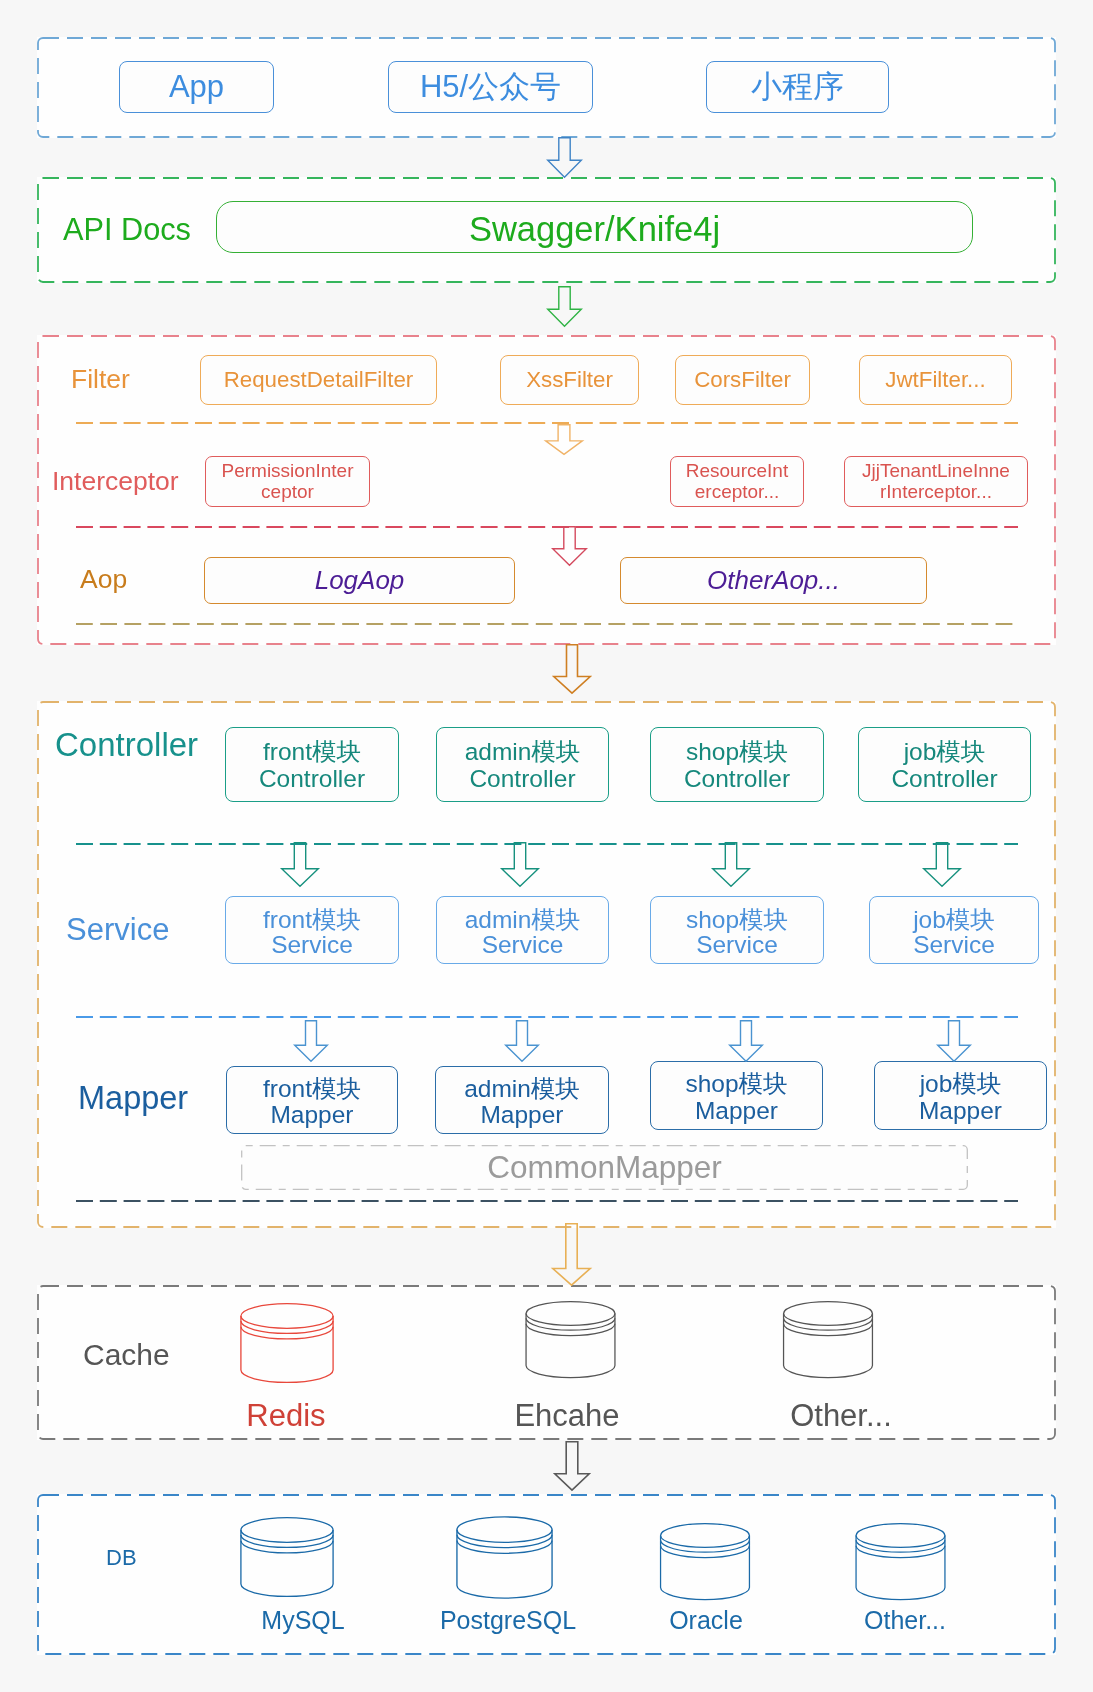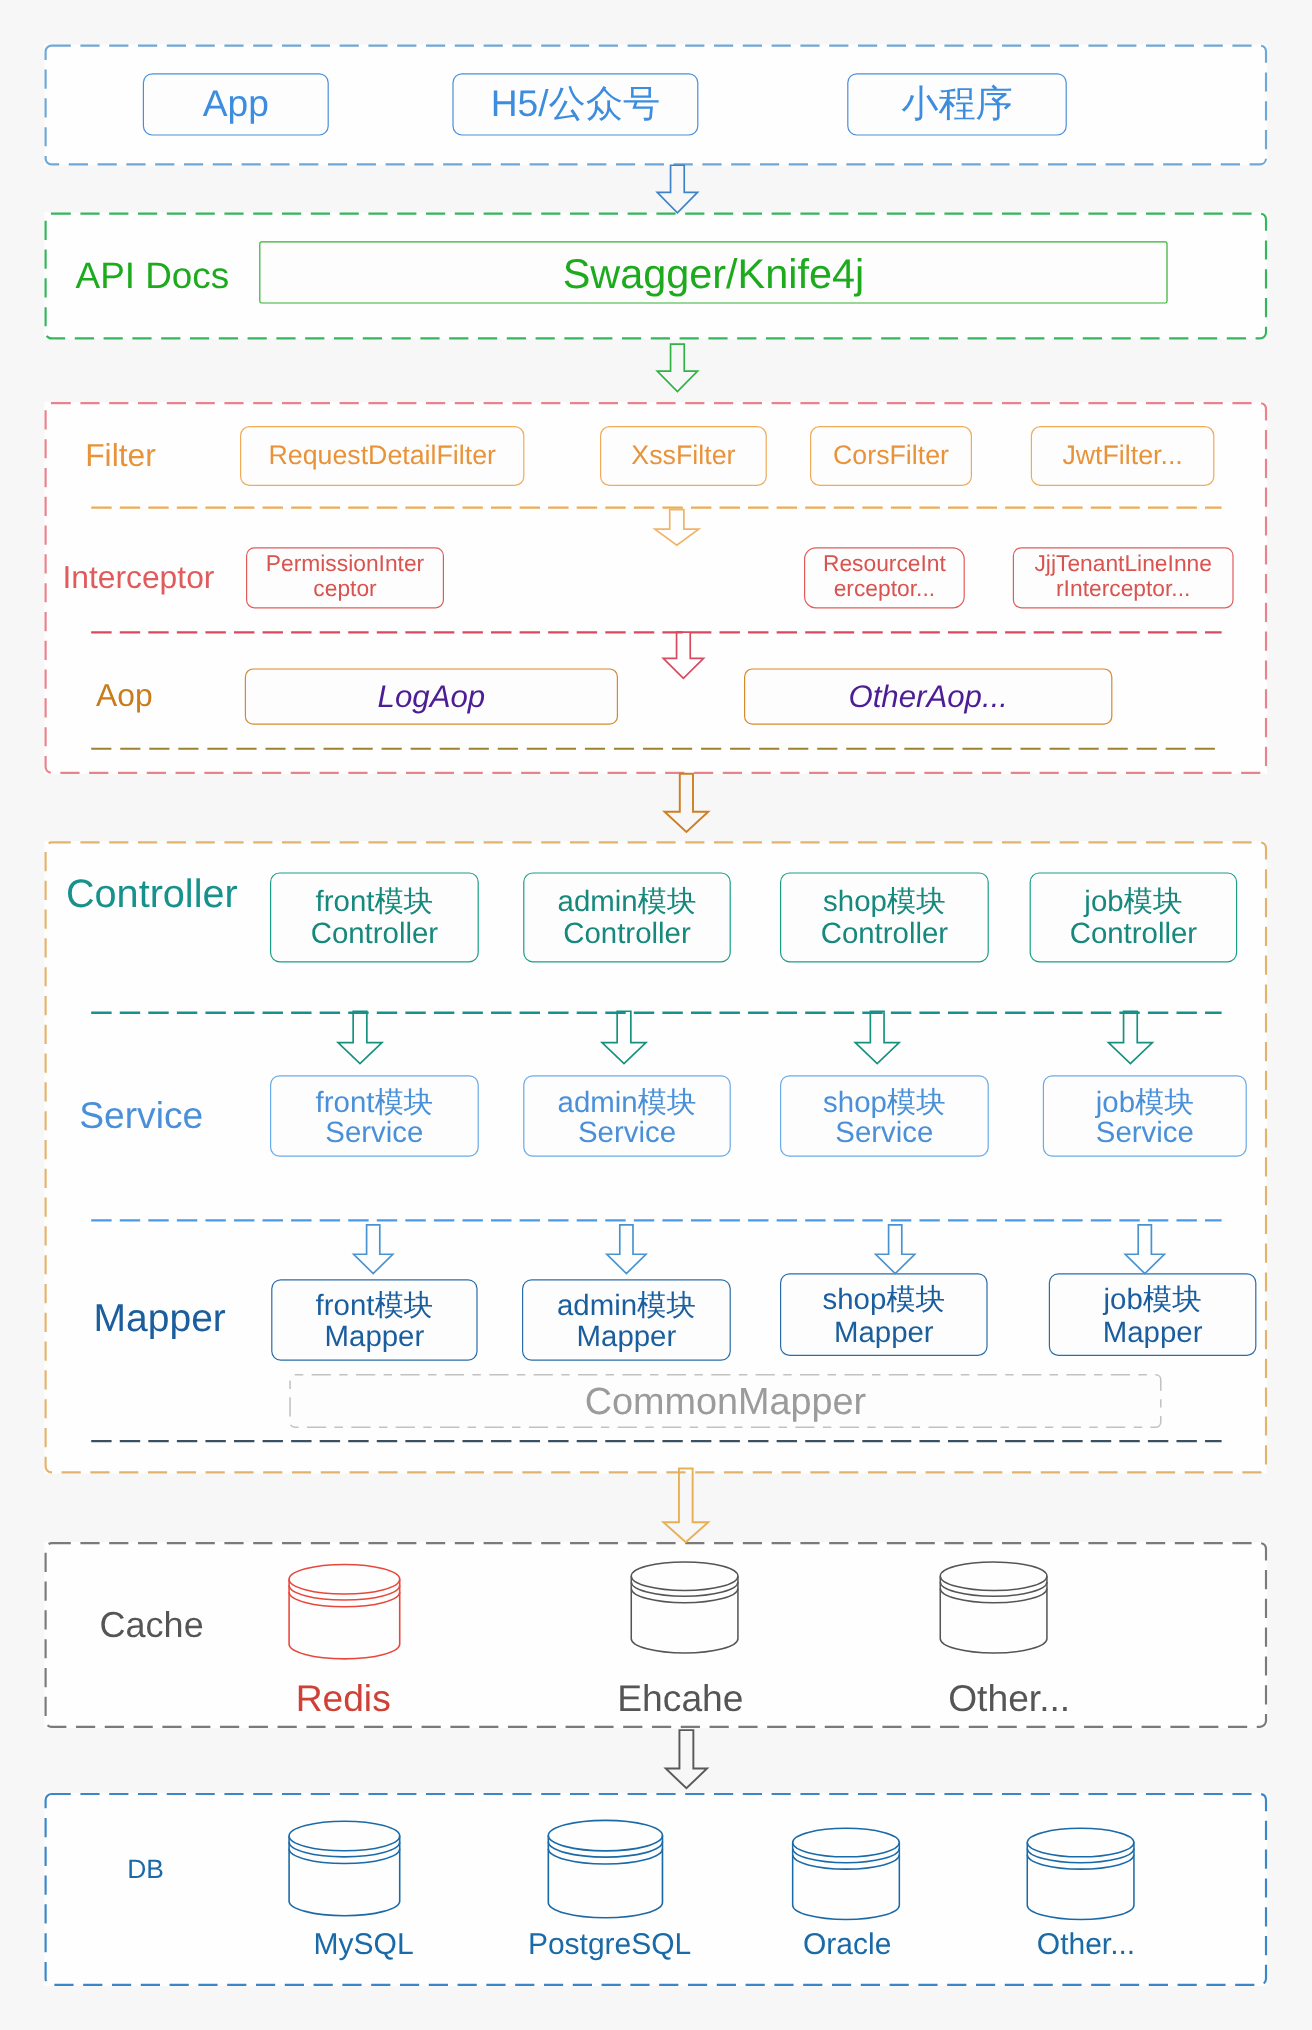--- a/index.html
+++ b/index.html
@@ -15,49 +15,49 @@
   .lbl{position:absolute;white-space:nowrap;line-height:1;}
   .divider{position:absolute;overflow:visible;}
   svg.arrow{position:absolute;overflow:visible;z-index:5;}
   svg.cyl{position:absolute;overflow:visible;}
 
   
   .client-sec{left:37px;top:37px;width:1019px;height:101px;}
   .client-box{height:52px;top:61px;border:1.5px solid #4a90d9;border-radius:8px;
      color:#3d8ddf;font-size:31px;}
   #cb0{left:119px;width:155px;}
-  #cb1{left:377px;width:205px;}
+  #cb1{left:388px;width:205px;}
   #cb2{left:706px;width:183px;}
   #ar1{left:547px;top:137px;}
 
   
   .apidocs-sec{left:37px;top:177px;width:1019px;height:106px;}
   .apidocs-title{left:63px;top:215px;color:#1dab1d;font-size:30.7px;}
   .swagger-box{left:216px;top:201px;width:757px;height:52px;padding-top:5px;
-     border:1.6px solid #35b035;border-radius:2px;color:#1dab1d;font-size:34.5px;}
+     border:1.6px solid #35b035;border-radius:17px;color:#1dab1d;font-size:34.5px;}
   #ar2{left:547px;top:286px;}
 
   
   .web-sec{left:37px;top:335px;width:1019px;height:310px;}
   .filter-title{left:71px;top:366px;color:#e8933a;font-size:26.5px;}
   .filter-box{height:50px;top:355px;border:1.4px solid #efab58;border-radius:8px;
      color:#e8933a;font-size:22.3px;}
   #fb0{left:200px;width:237px;}
   #fb1{left:500px;width:139px;}
   #fb2{left:675px;width:135px;}
   #fb3{left:859px;width:153px;}
   #div-filter{left:76px;top:422px;width:942px;}
   #ar3{left:545px;top:424px;}
 
   .interceptor-title{left:52px;top:468px;color:#e05c5c;font-size:26.5px;}
   .intc-box{height:51px;top:456px;border:1.3px solid #e05c5c;border-radius:7px;
      color:#d9534f;font-size:19px;line-height:20.5px;}
   #ib0{left:205px;width:165px;}
   #ib1{left:475px;width:159px;}
-  #ib2{left:670px;width:134px;border-radius:10px;}
+  #ib2{left:670px;width:134px;}
   #ib3{left:844px;width:184px;}
   #div-intc{left:76px;top:526px;width:942px;}
   #ar4{left:552px;top:526px;}
 
   .aop-title{left:80px;top:566px;color:#c87c1c;font-size:26.5px;}
   .aop-box{height:47px;top:557px;border:1.4px solid #d58a2e;border-radius:7px;
      color:#4c1d95;font-size:26px;font-style:italic;}
   #ab0{left:204px;width:311px;}
   #ab1{left:620px;width:307px;}
   #div-aop{left:76px;top:623px;width:942px;}

